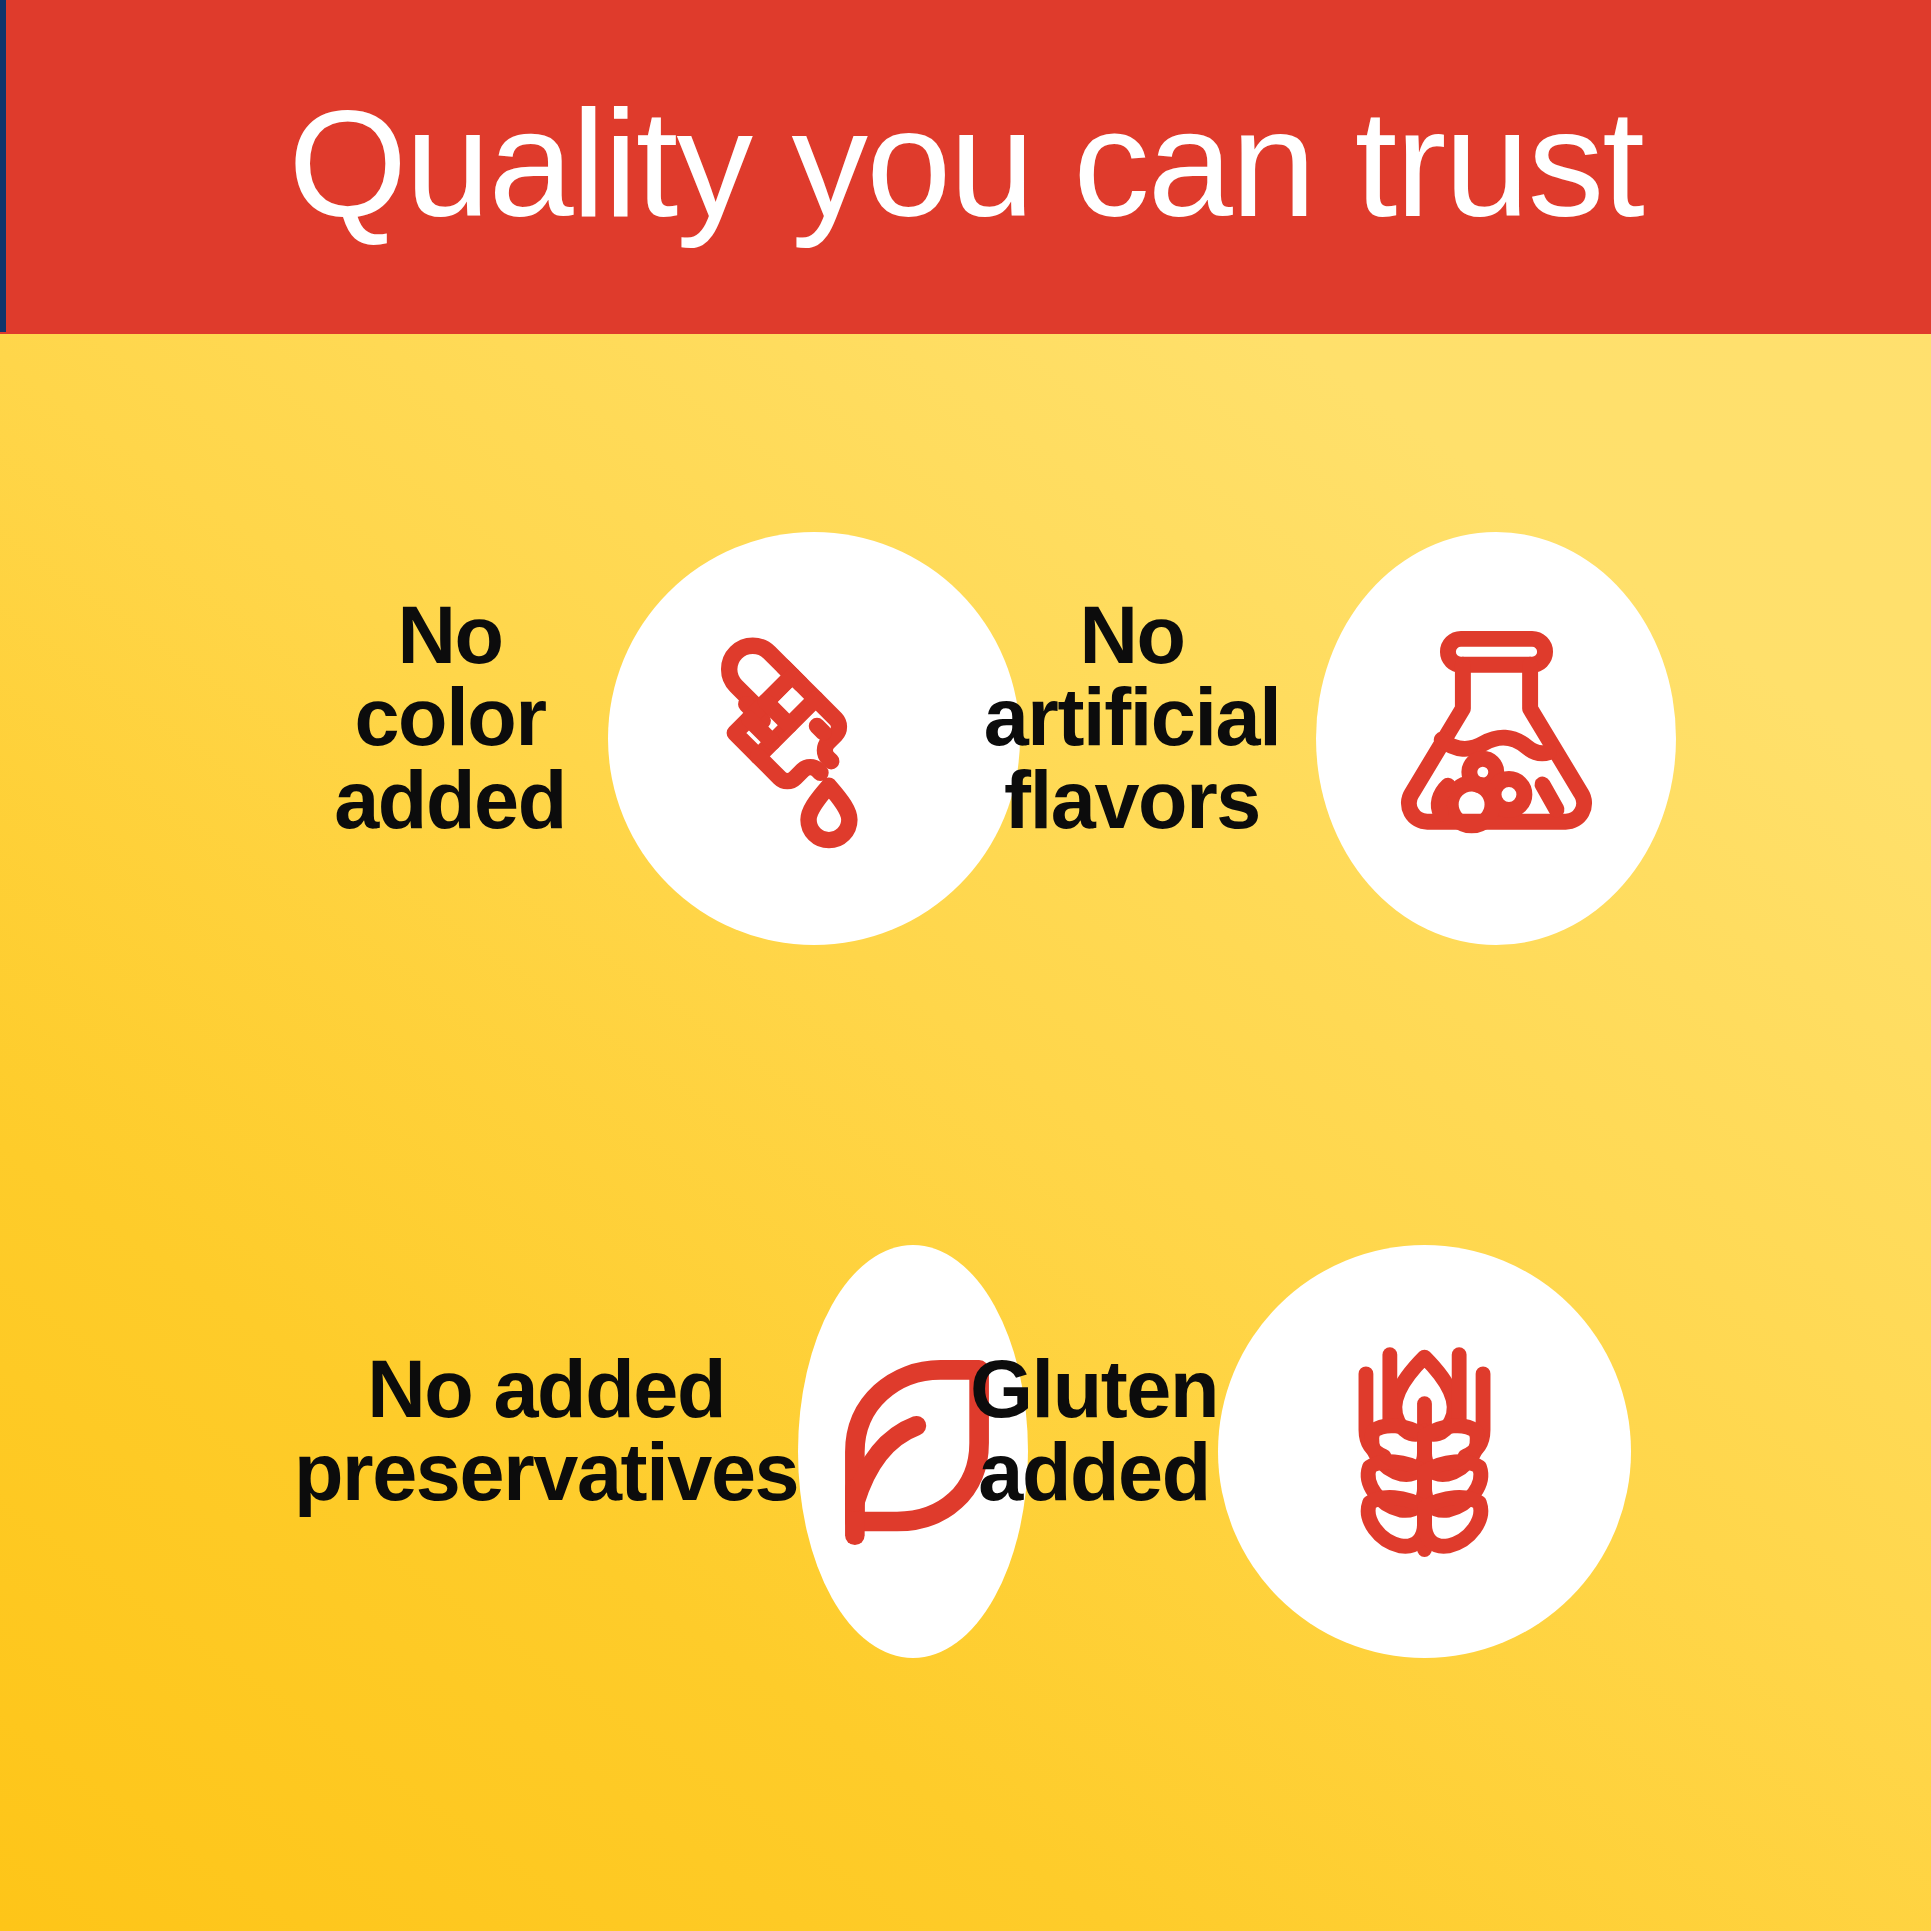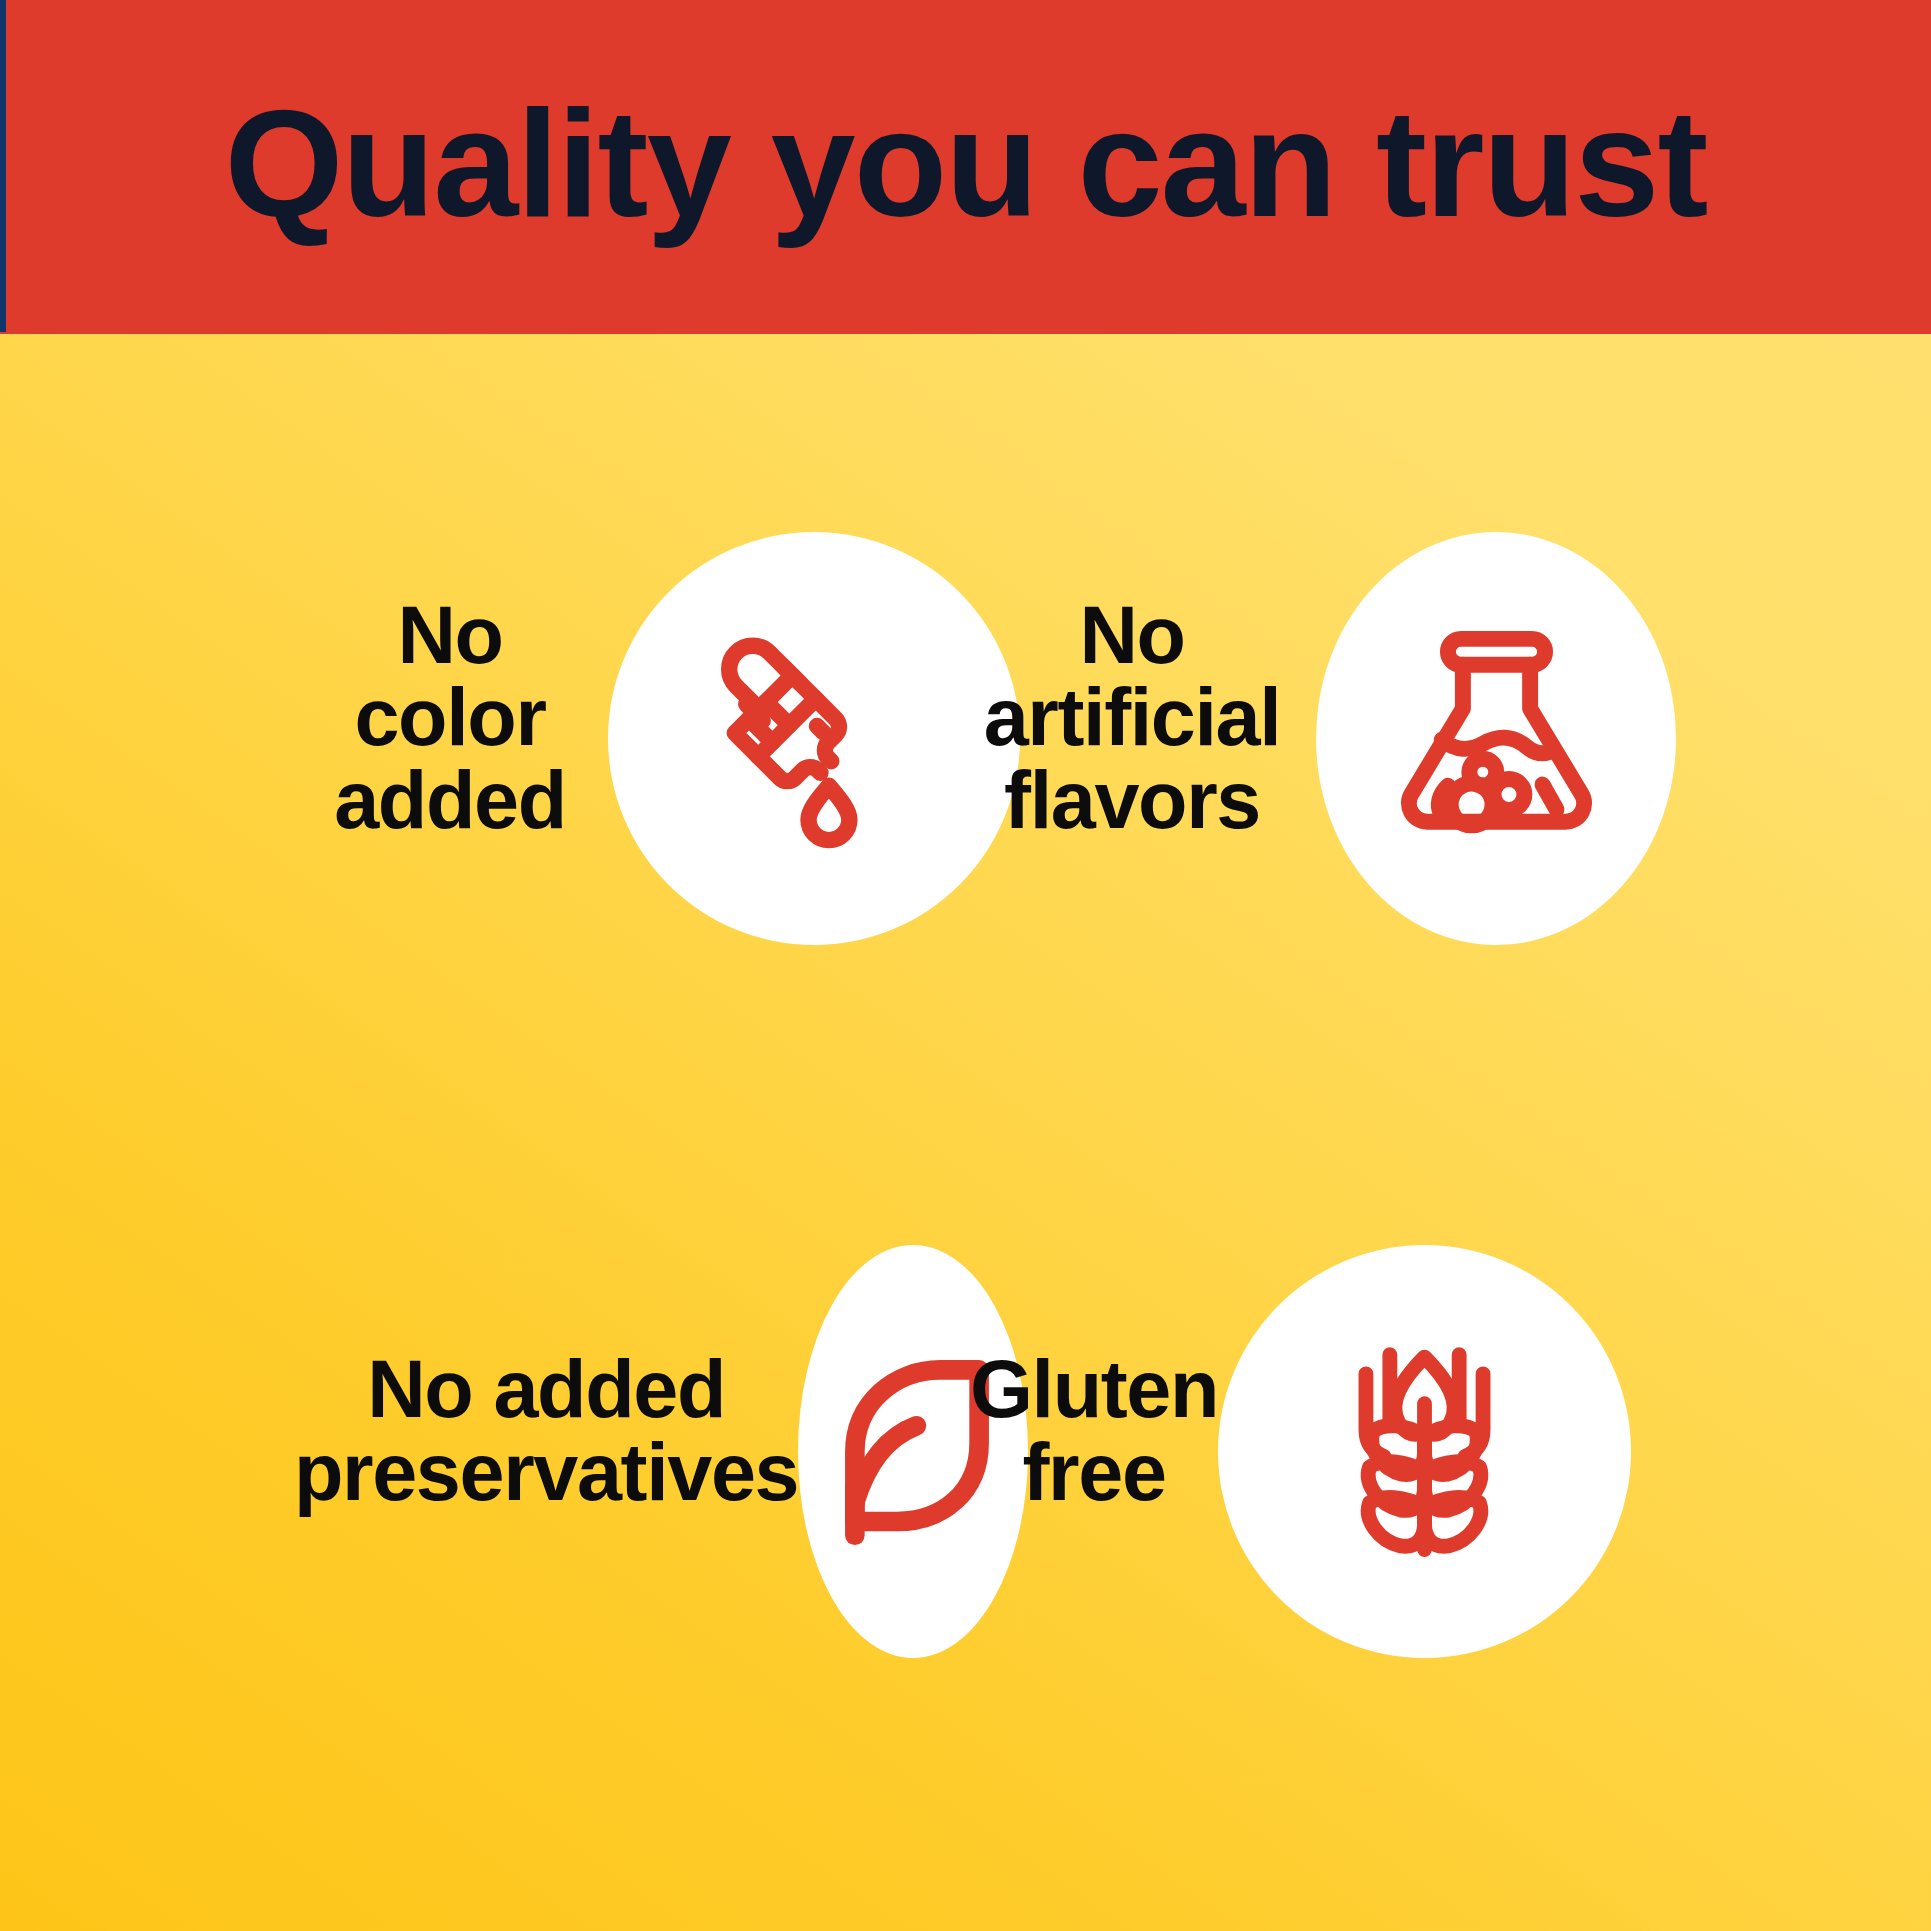--- a/index.html
+++ b/index.html
@@ -37,23 +37,23 @@
   }
   .header-title {
     position: absolute;
     left: 0;
     top: 0;
     width: 1931px;
     height: 334px;
     display: flex;
     align-items: center;
     justify-content: center;
-    color: #0f172a;
+    color: #ffffff;
     font-size: 153px;
-    font-weight: 700;
+    font-weight: 400;
     letter-spacing: -1.9px;
     line-height: 1;
     white-space: nowrap;
     padding-bottom: 9.7px;
     box-sizing: border-box;
   }
 
   
   .grid {
     position: absolute;
@@ -176,21 +176,21 @@
 
           <path d="M24.5 86.5 L24.5 66.0"></path>
 
           <path d="M24.5 72.0 C 30.0 54.0 39.5 43.0 51.5 38.5"></path>
         </svg>
       </div>
     </div>
 
     <div class="feature pos-3">
       <div class="feature-label">Gluten
-free</div>
+added</div>
       <div class="icon-bubble">
         <svg viewBox="0 0 100 100" fill="none" stroke="#DF3B2C" stroke-width="6.2" stroke-linecap="round" stroke-linejoin="round">
 
           <path d="M50 30.0 L50 91.0"></path>
 
           <path d="M50 10.5 C 62.0 22.5 64.5 31.0 61.0 37.5 C 58.0 43.2 53.5 44.0 50 41.5 C 46.5 44.0 42.0 43.2 39.0 37.5 C 35.5 31.0 38.0 22.5 50 10.5 Z"></path>
 
           <path d="M35.5 9.5 L35.5 36.5"></path>
           <path d="M64.5 9.5 L64.5 36.5"></path>
 

